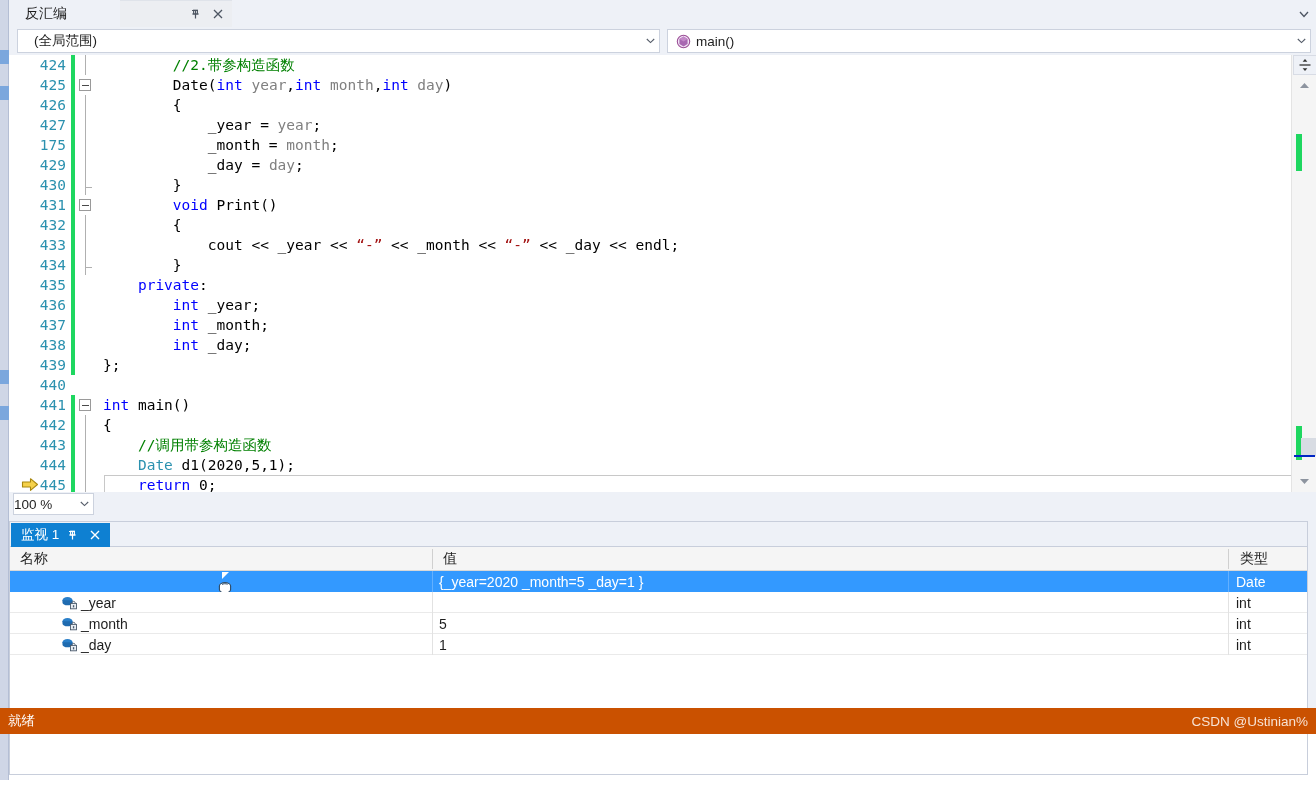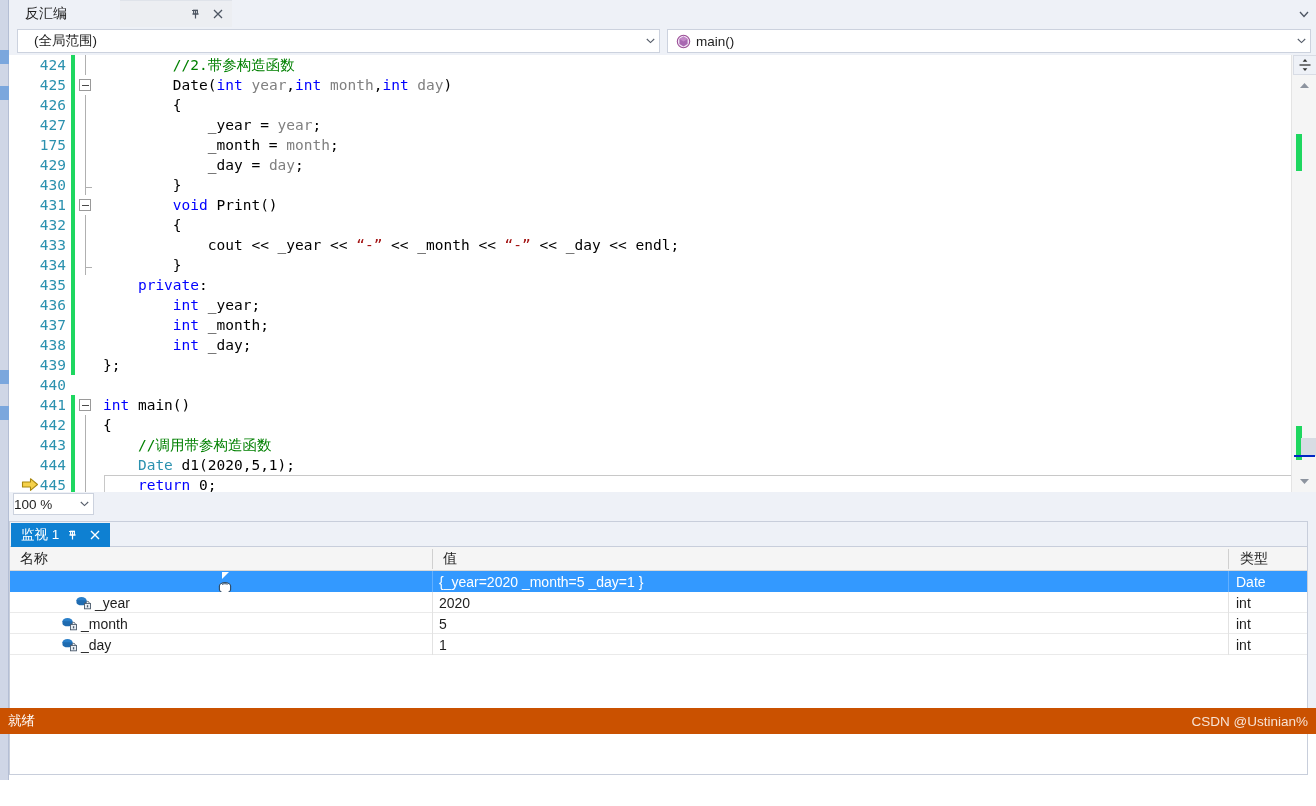--- a/index.html
+++ b/index.html
@@ -476,35 +476,34 @@
               </svg>
             </span>
             <span class="w-label">d1</span>
           </div>
           <span class="vline" style="left: 422px;"></span>
           <div class="wcell wcell-value">{_year=2020 _month=5 _day=1 }</div>
           <span class="vline" style="left: 1218px;"></span>
           <div class="wcell wcell-type">Date</div>
         </div>
         <div class="wrow">
-          <div class="wcell wcell-name" style="padding-left: 48px;">
+          <div class="wcell wcell-name" style="padding-left: 34px;">
             <span class="expander"></span>
             <span class="w-icon">
               <svg width="17" height="15" viewBox="0 0 17 15">
                 <ellipse cx="6.5" cy="5.2" rx="5" ry="3.2" fill="#2a7fc9"></ellipse>
                 <path d="M1.5 5.2 V7.4 C1.5 9 3.7 10.3 6.5 10.3 C9.3 10.3 11.5 9 11.5 7.4 V5.2" fill="#1f6bb0"></path>
                 <rect x="9.5" y="8.4" width="6" height="5.4" fill="#e9eef4" stroke="#4a5a6b" stroke-width="0.9"></rect>
                 <path d="M11 8.4 V7.2 C11 6.1 14 6.1 14 7.2 V8.4" stroke="#4a5a6b" stroke-width="0.9" fill="none"></path>
                 <rect x="11.9" y="10.2" width="1.3" height="2.2" fill="#4a5a6b"></rect>
               </svg>
             </span>
             <span class="w-label">_year</span>
           </div>
           <span class="vline" style="left: 422px;"></span>
-          <div class="wcell wcell-value">2020</div>
           <span class="vline" style="left: 1218px;"></span>
           <div class="wcell wcell-type">int</div>
         </div>
         <div class="wrow">
           <div class="wcell wcell-name" style="padding-left: 34px;">
             <span class="expander"></span>
             <span class="w-icon">
               <svg width="17" height="15" viewBox="0 0 17 15">
                 <ellipse cx="6.5" cy="5.2" rx="5" ry="3.2" fill="#2a7fc9"></ellipse>
                 <path d="M1.5 5.2 V7.4 C1.5 9 3.7 10.3 6.5 10.3 C9.3 10.3 11.5 9 11.5 7.4 V5.2" fill="#1f6bb0"></path>

